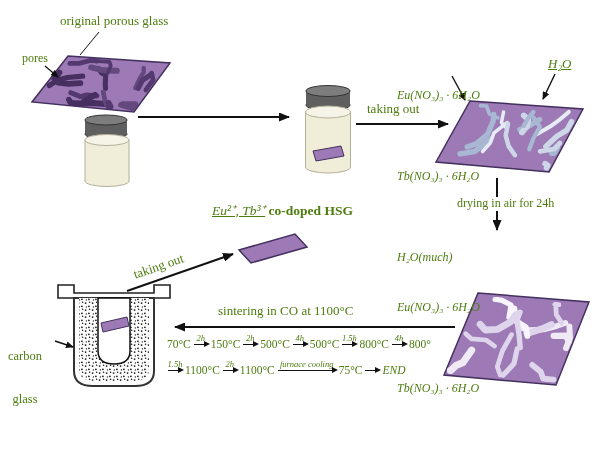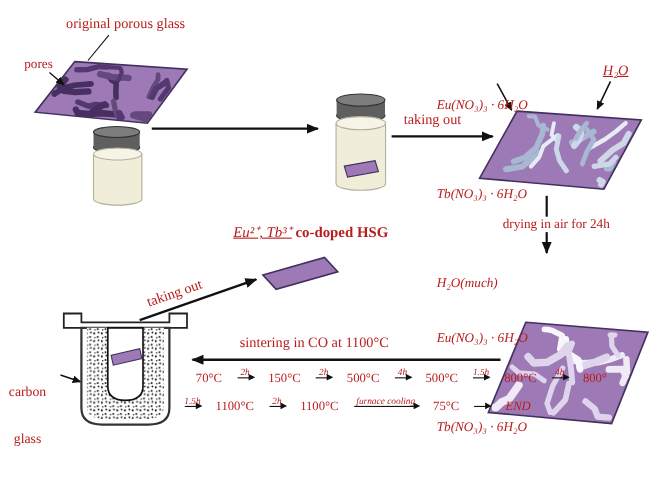--- a/index.html
+++ b/index.html
@@ -1,27 +1,27 @@
 <!DOCTYPE html>
 <html><head>
 <meta charset="utf-8">
 <style>
   html,body{margin:0;padding:0;background:#fff;}
   .stage{position:relative;width:600px;height:450px;background:#ffffff;overflow:hidden;
-         font-family:"Liberation Serif",serif;color:#b91c1c;}
+         font-family:"Liberation Serif",serif;color:#4d7c0f;}
   .stage svg{position:absolute;left:0;top:0;}
   .lbl{position:absolute;white-space:pre;line-height:1.15;}
   .fs13{font-size:13px;} .fs12{font-size:12px;} .fs14{font-size:13.5px;}
   .it{font-style:italic;text-decoration:underline;} .bold{font-weight:bold;}
   .chem-block div{font-style:italic;font-size:12px;line-height:16.5px;margin-top:28px;}
   .whitebg{background:#fff;padding:0 2px;}
   .rot{transform:rotate(-19deg);transform-origin:0 50%;}
   
   .sched{position:absolute;font-size:11.5px;white-space:nowrap;}
-  .sched .temp{margin:0 12px;}
+  .sched .temp{margin:0 1px;}
   .sched .temp.end{font-style:italic;}
   .step-arrow{display:inline-block;position:relative;margin:0 2px;}
   .step-arrow .shaft{display:inline-block;height:0;border-top:1.4px solid #111;vertical-align:3px;position:relative;}
   .step-arrow .shaft::after{content:"";position:absolute;right:-2px;top:-4.4px;
       border-left:6px solid #111;border-top:3.2px solid transparent;border-bottom:3.2px solid transparent;}
   .step-arrow .dur{position:absolute;left:50%;bottom:8px;transform:translateX(-50%);
       font-size:8.5px;font-style:italic;white-space:nowrap;line-height:1;}
 </style>
 </head>
 <body>

